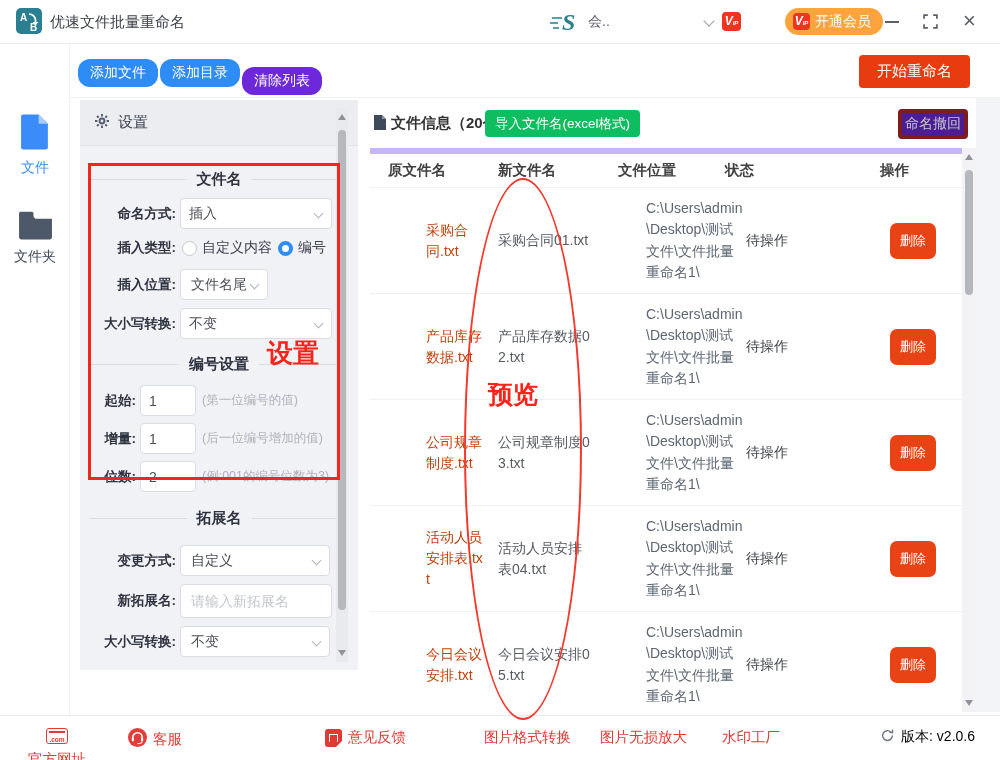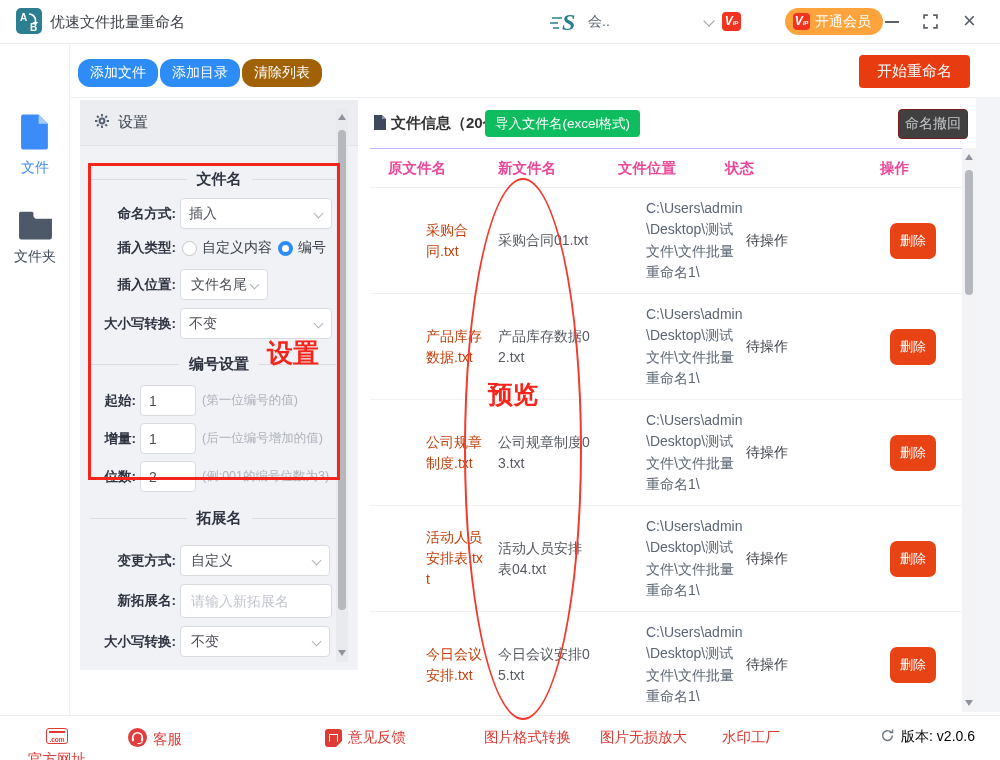--- a/index.html
+++ b/index.html
@@ -31,21 +31,21 @@
   .win-min { position:absolute; left:-115px; top:21px; width:14px; height:2px; background:#5a6068; }
   .win-max { position:absolute; left:-77px; top:14px; }
   .win-close { position:absolute; left:-37px; top:8px; font-size:22px; color:#5a6068; line-height:26px; }
   
   .toolbar { position:absolute; top:44px; left:70px; width:930px; height:54px; background:#fff;
     border-bottom:1px solid #f0f1f3; z-index:5; }
   .tb-btn { position:absolute; top:15px; height:28px; border:none; border-radius:12px;
     color:#fff; font-size:14px; padding:0 12px; cursor:pointer; font-family:inherit; }
   .btn-addfile { left:8px; background:#2e8cf6; }
   .btn-adddir  { left:90px; background:#2e8cf6; }
-  .btn-clear   { left:172px; background:#a16207; }
+  .btn-clear   { left:172px; background:#6d28d9;margin-top:8px; }
   .btn-start { position:absolute; right:30px; top:11px; height:33px; padding:0 18px;
     background:#e93b10; color:#fff; border:none; border-radius:4px; font-size:15px;
     cursor:pointer; font-family:inherit; }
   
   .sidebar { position:absolute; top:44px; left:0; width:70px; height:671px; background:#fff;
     border-right:1px solid #edeff2; z-index:4; }
   .side-item { position:absolute; left:0; width:70px; text-align:center; cursor:pointer; }
   .side-item .lbl { display:block; margin-top:4px; font-size:14px; }
   .side-file { top:68px; } .side-file .lbl { color:#3b8cf8; }
   .side-folder { top:165px; } .side-folder .lbl { color:#3f4a5a; }
@@ -90,25 +90,25 @@
   
   .filepanel { position:absolute; left:370px; top:100px; width:606px; height:612px;
     background:#fff; overflow:hidden; z-index:5; }
   .fp-header { position:relative; height:48px; }
   .fp-title { position:absolute; left:3px; top:14px; display:flex; align-items:center; gap:5px;
     font-size:15px; font-weight:bold; color:#333; }
   .fp-import { position:absolute; left:115px; top:10px; height:27px; padding:0 10px;
     background:#0ebd5f; color:#fff; border:none; border-radius:4px; font-size:13.5px;
     cursor:pointer; font-family:inherit; }
   .fp-undo { position:absolute; right:8px; top:9px; height:30px; width:70px;
-    background:#404040; color:#c3c7cd; border:1px solid #7f1d1d; border-radius:4px; font-size:14px;
+    background:#4c1d95; color:#c3c7cd; border:4px solid #7f1d1d; border-radius:4px; font-size:14px;
     font-family:inherit; }
   .t-head { display:grid; grid-template-columns:110px 120px 107px 155px auto; padding-left:18px;
-    height:40px; align-items:center; border-top:1px solid #c4b5fd; border-bottom:1px solid #eef0f4;
-    font-weight:bold; color:#ec4899; font-size:14.5px; width:592px; }
+    height:40px; align-items:center; border-top:6px solid #c4b5fd; border-bottom:1px solid #eef0f4;
+    font-weight:bold; color:#404040; font-size:14.5px; width:592px; }
   .t-body { width:592px; }
   .t-row { display:grid; grid-template-columns:110px 148px 100px 144px auto; padding-left:18px;
     height:106px; align-items:center; border-bottom:1px solid #eff1f5; }
   .t-row .c { font-size:14px; }
   .c.old { color:#c2410c; padding-right:14px; word-break:break-all; line-height:21px;margin-left:38px; }
   .c.new { color:#565a61; padding-right:52px; word-break:break-all; line-height:21px; }
   .c.path { color:#5c6673; word-break:break-all; line-height:21.5px; }
   .c.status { color:#3f434a; }
   .del-btn { width:46px; height:36px; background:#e84315; color:#fff; border:none; border-radius:7px;
     font-size:13px; cursor:pointer; font-family:inherit; }

